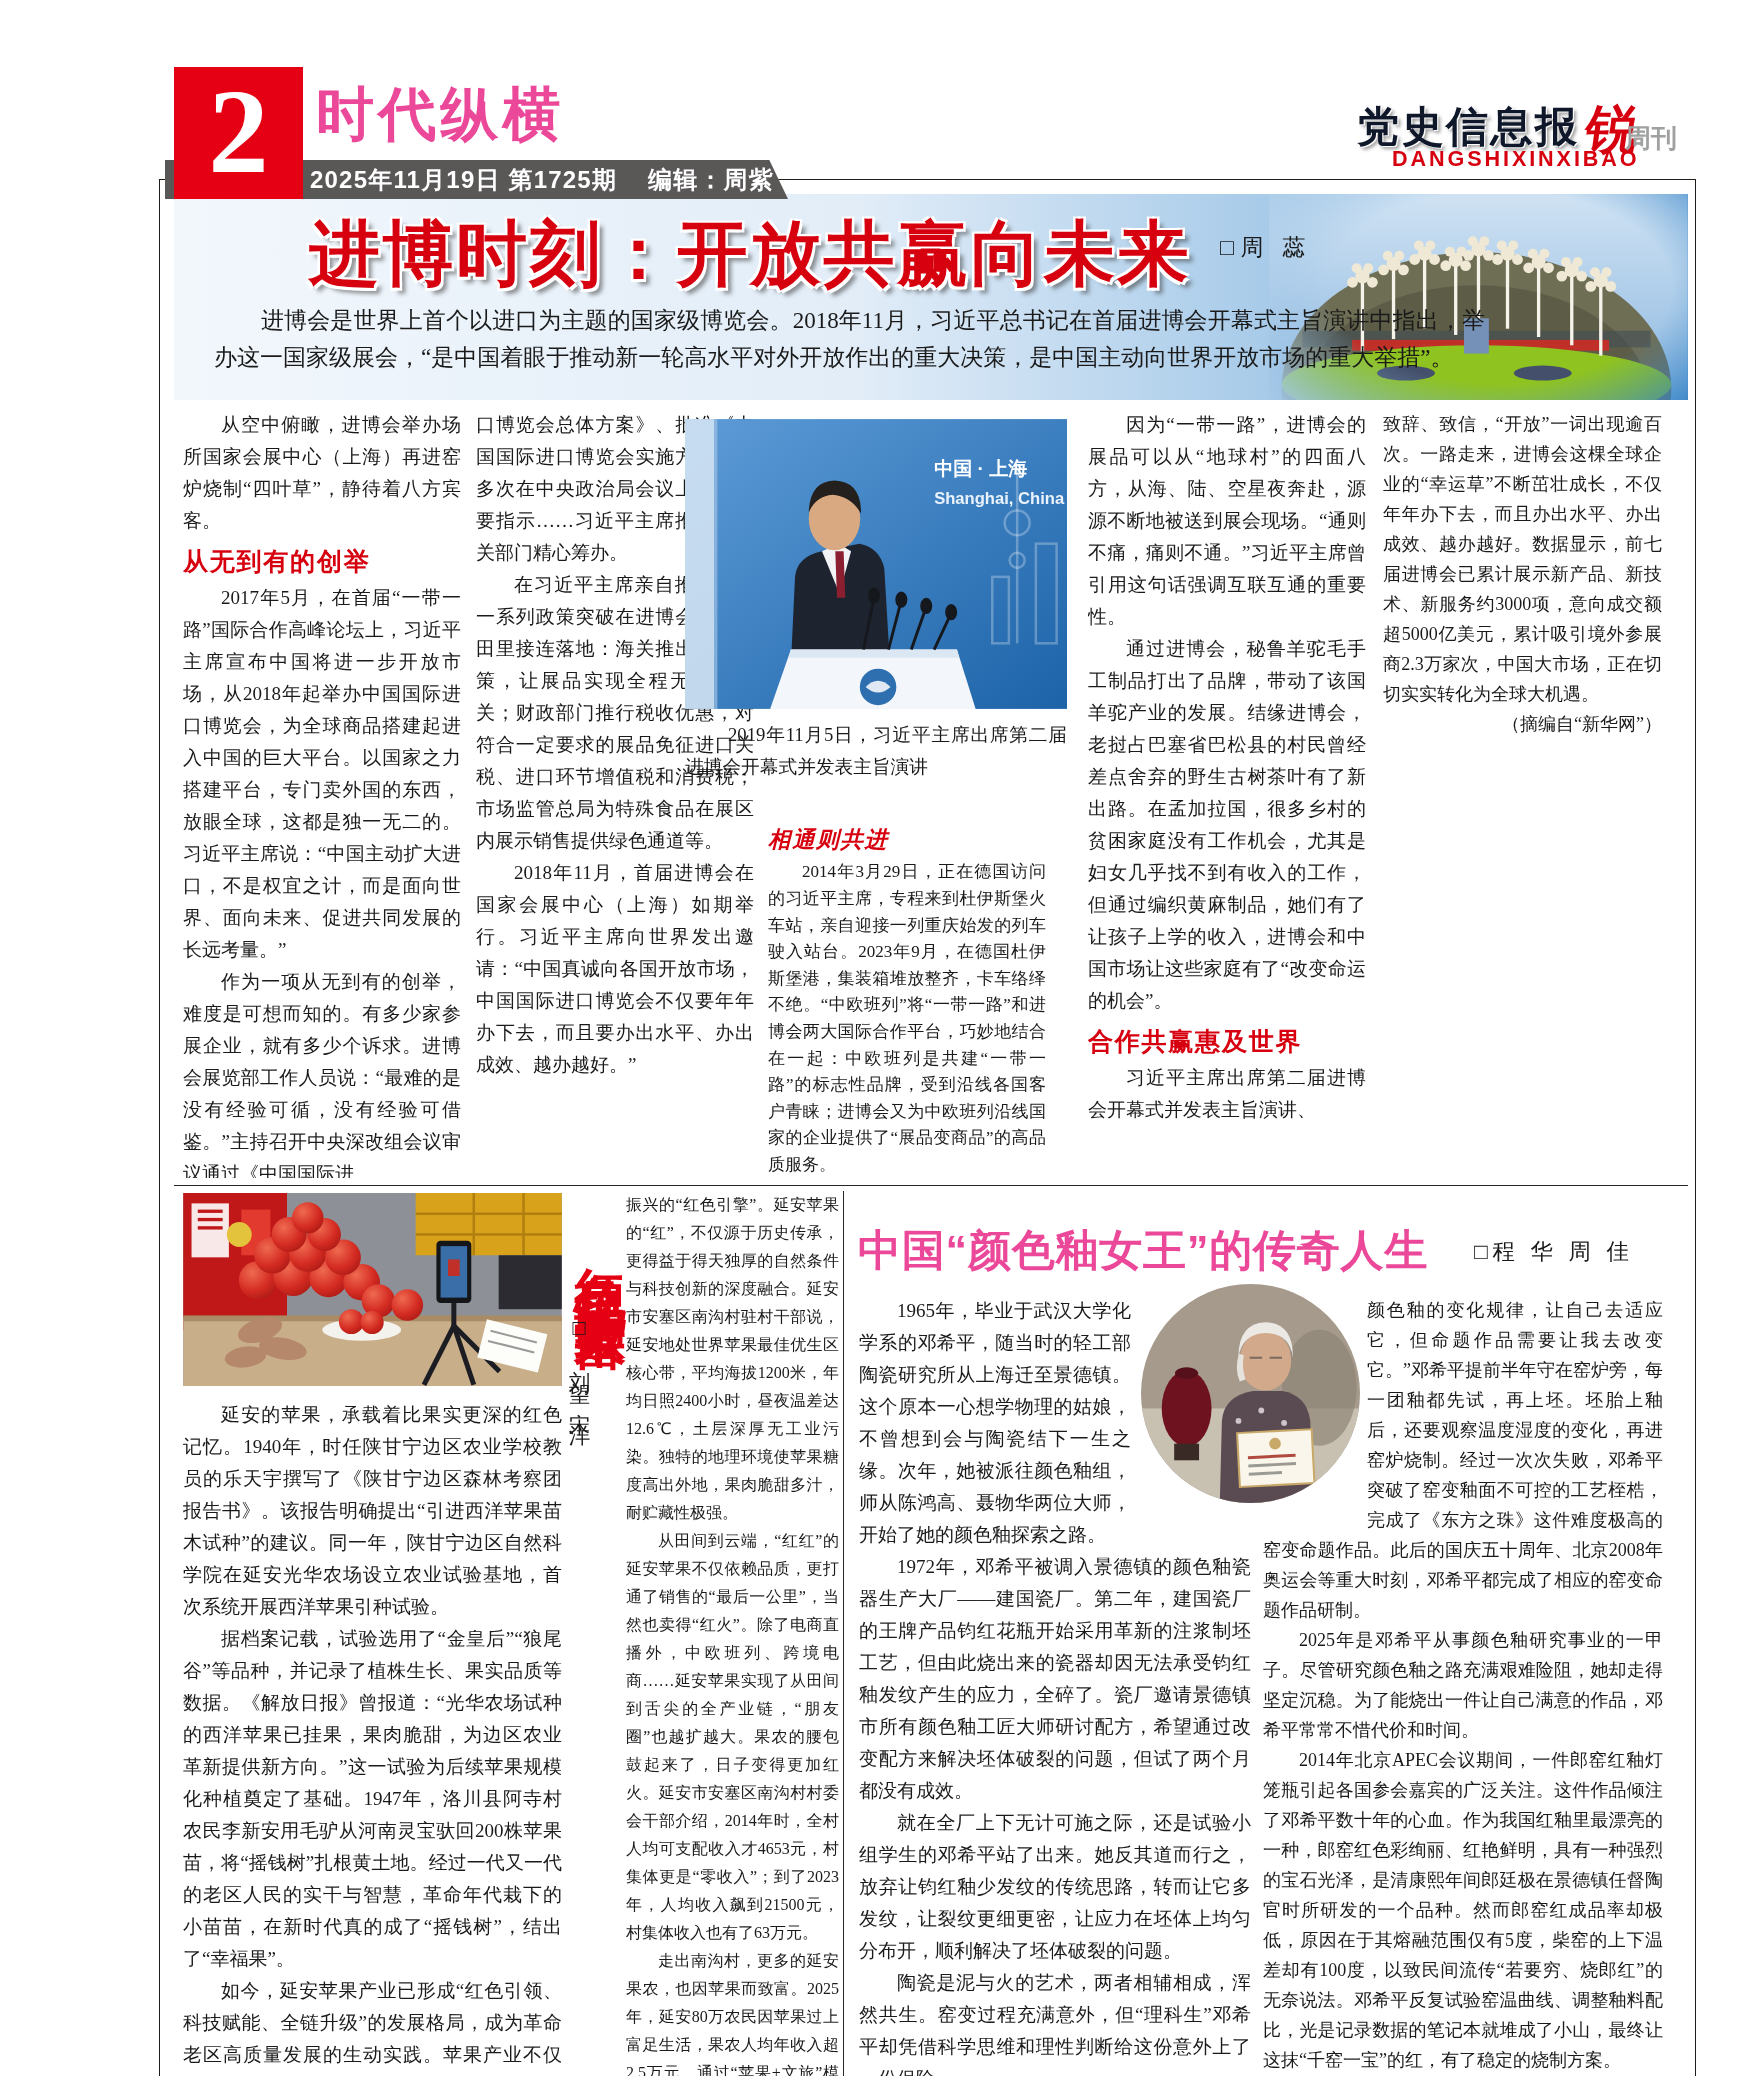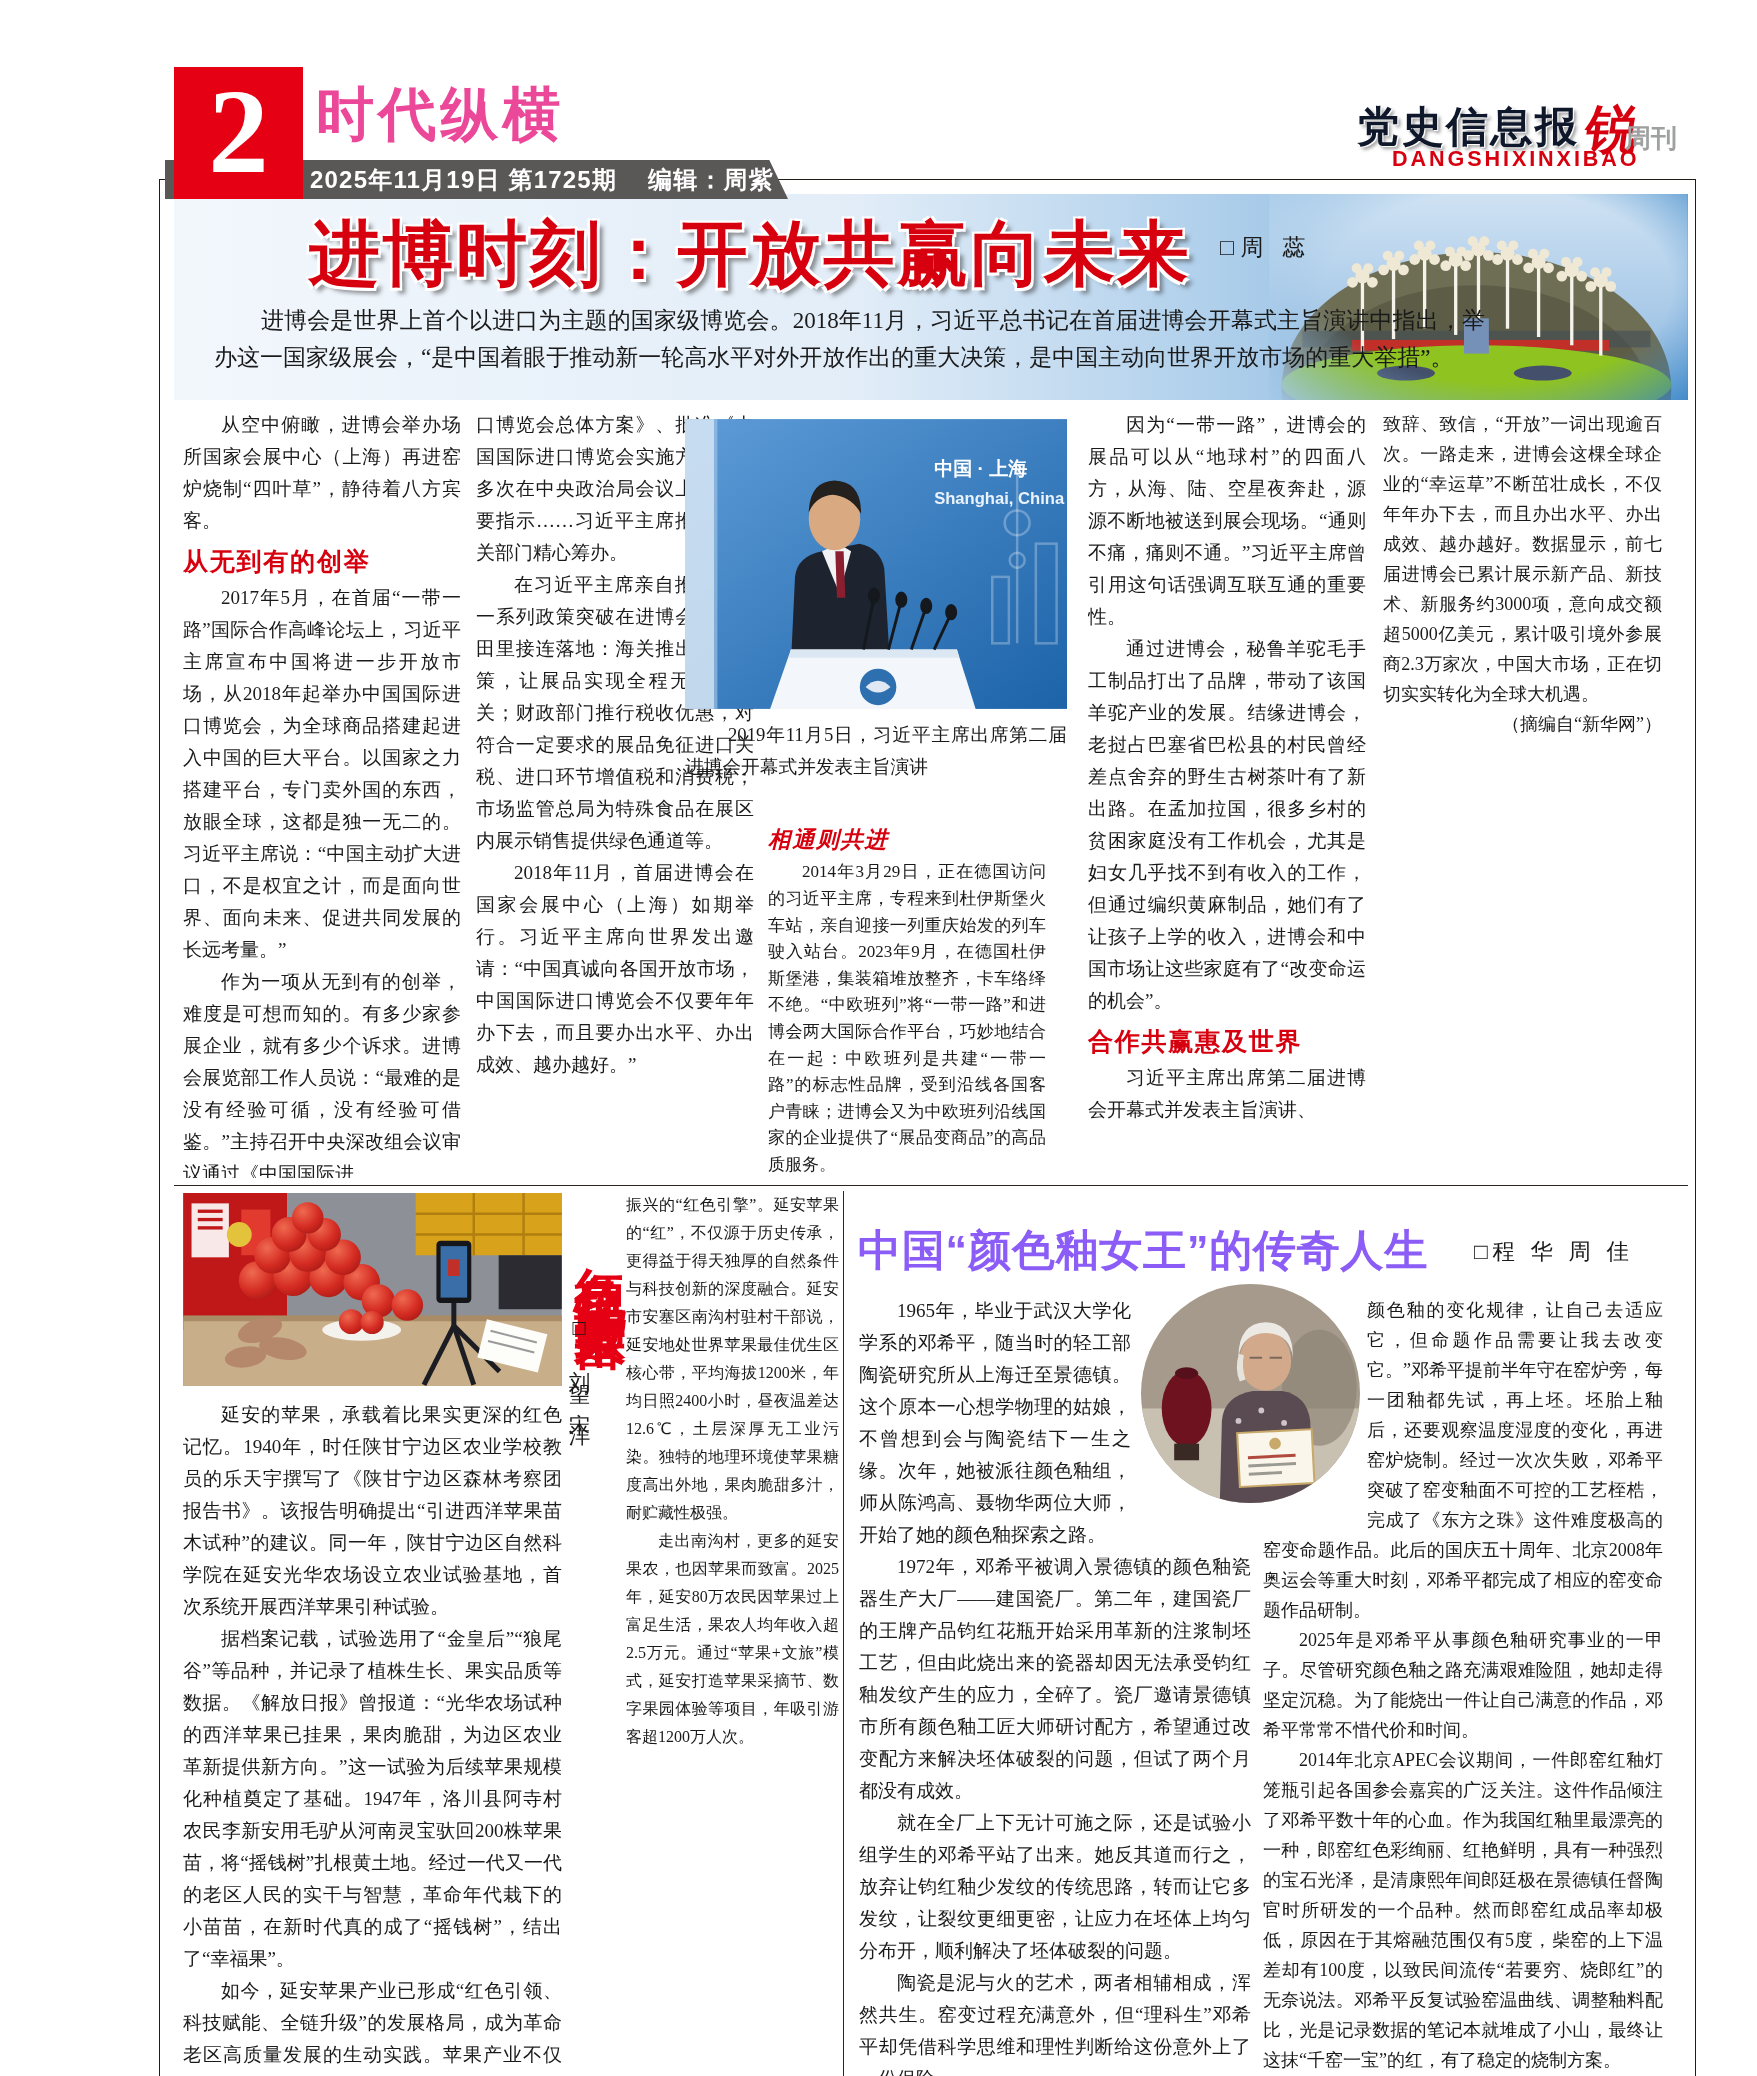--- a/index.html
+++ b/index.html
@@ -40,21 +40,21 @@
   
   .apple-photo{left:183px;top:1193px;width:379px;height:193px;}
   .apple-left{left:183px;top:1399px;width:379px;height:972px;font-size:19px;line-height:32px;}
   .apple-right{left:626px;top:1191px;width:213px;height:1183px;font-size:16px;line-height:28px;}
   .vtitle-strip{left:565px;top:1226px;width:71px;height:1088px;text-align:center;}
   .vtitle{writing-mode:vertical-rl;font-family:"Liberation Sans",sans-serif;font-weight:900;color:#e60013;margin:0 auto;}
   .vtitle .t1{font-size:51px;letter-spacing:6.6px;}
   .vtitle .t2{font-size:52px;letter-spacing:4.2px;}
   .vauthor{writing-mode:vertical-rl;font-size:21.6px;letter-spacing:12.5px;color:#1a1a1a;margin-top:29px;}
   
-  .cer-title{left:858px;top:1222px;font-size:43px;font-weight:900;color:#8b5cf6;letter-spacing:0.8px;z-index:2;}
+  .cer-title{left:858px;top:1222px;font-size:43px;font-weight:900;color:#ec4899;letter-spacing:0.8px;z-index:2;}
   .cer-byline{left:1474px;top:1236px;font-size:22.4px;letter-spacing:5px;z-index:2;}
   .cer-circle{left:1141px;top:1284px;width:219px;height:219px;border-radius:50%;overflow:hidden;z-index:2;box-shadow:0 0 0 1.7px #fff;}
   .cer-left{left:859px;top:1295px;width:392px;height:1068px;font-size:19px;line-height:32px;}
   .cer-right{left:1263px;top:1295px;width:400px;height:1068px;font-size:18px;line-height:30px;}
   .spacer-r{float:right;width:120px;height:226px;}
   .spacer-l{float:left;width:104px;height:226px;}
 </style>
 </head>
 <body>
 
@@ -278,20 +278,21 @@
 
   <div class="abs vtitle-strip">
     <div class="vtitle">
       <span class="t1">红色记忆里的</span><span class="t2">『致富果』</span>
     </div>
     <div class="vauthor">□刘望 宋洋</div>
   </div>
 
   <div class="abs col apple-right">
     <p class="cont">振兴的“红色引擎”。延安苹果的“红”，不仅源于历史传承，更得益于得天独厚的自然条件与科技创新的深度融合。延安市安塞区南沟村驻村干部说，延安地处世界苹果最佳优生区核心带，平均海拔1200米，年均日照2400小时，昼夜温差达12.6℃，土层深厚无工业污染。独特的地理环境使苹果糖度高出外地，果肉脆甜多汁，耐贮藏性极强。</p>
+    <p>从田间到云端，“红红”的延安苹果不仅依赖品质，更打通了销售的“最后一公里”，当然也卖得“红火”。除了电商直播外，中欧班列、跨境电商……延安苹果实现了从田间到舌尖的全产业链，“朋友圈”也越扩越大。果农的腰包鼓起来了，日子变得更加红火。延安市安塞区南沟村村委会干部介绍，2014年时，全村人均可支配收入才4653元，村集体更是“零收入”；到了2023年，人均收入飙到21500元，村集体收入也有了63万元。</p>
     <p>走出南沟村，更多的延安果农，也因苹果而致富。2025年，延安80万农民因苹果过上富足生活，果农人均年收入超2.5万元。通过“苹果+文旅”模式，延安打造苹果采摘节、数字果园体验等项目，年吸引游客超1200万人次。</p>
 
   </div>
 
   <div class="abs cer-title sans">中国“颜色釉女王”的传奇人生</div>
   <div class="abs cer-byline">□程 华 周 佳</div>
 
   <div class="abs cer-circle">
     <svg viewBox="0 0 528 528" width="219" height="219">
       <rect width="528" height="528" fill="#a59a8b"></rect>

